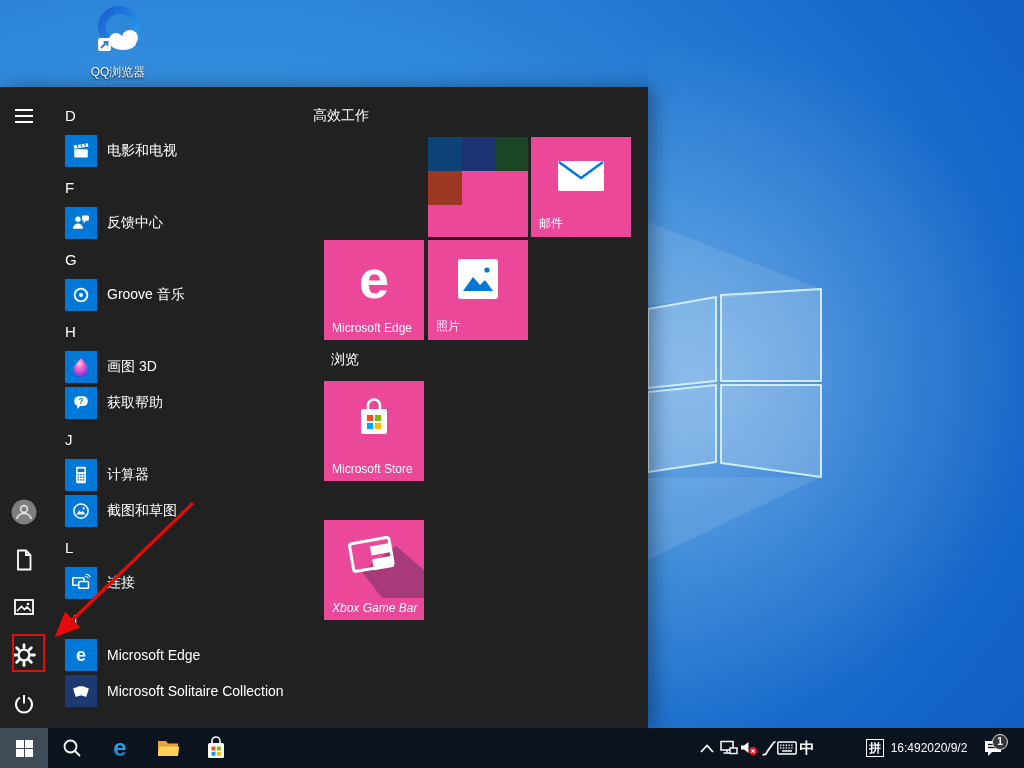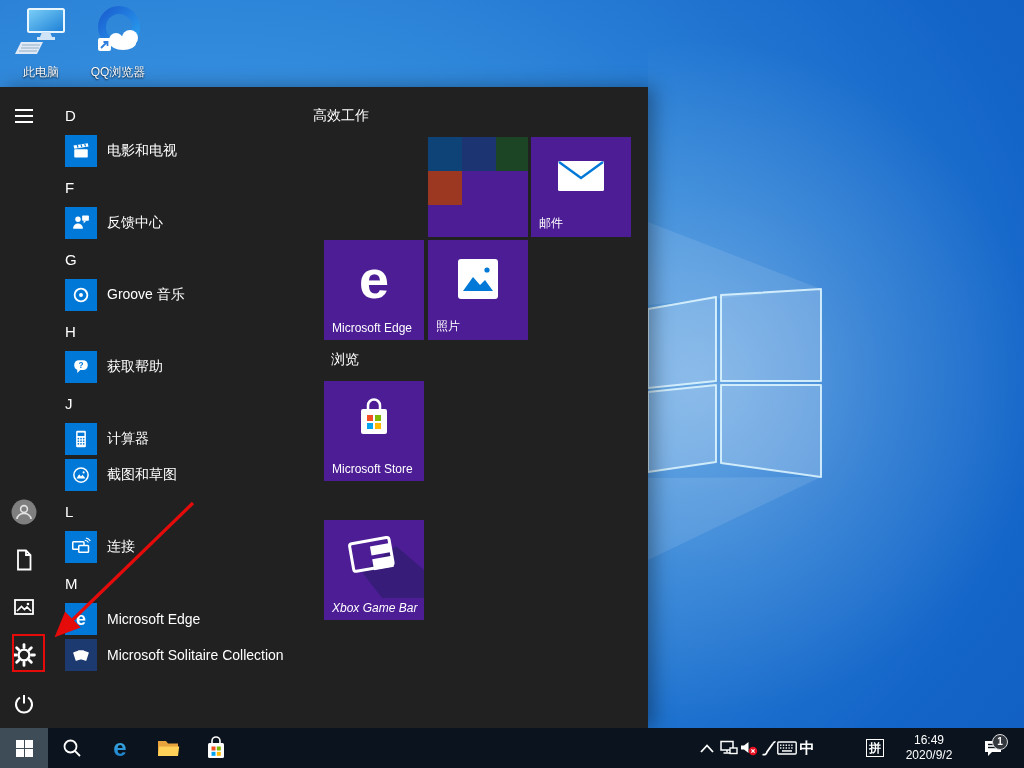--- a/index.html
+++ b/index.html
@@ -16,37 +16,37 @@
   .start-menu{position:absolute;left:0;top:87px;width:648px;height:641px;background:#212121;
     box-shadow:6px 0 18px rgba(0,0,0,.35);overflow:hidden;}
   .rail-btn{position:absolute;left:0;width:48px;height:48px;display:flex;align-items:center;justify-content:center;}
   .applist{position:absolute;left:48px;top:10px;width:272px;}
   .letter-row{height:36px;display:flex;align-items:center;padding-left:17px;color:#fff;font-size:15px;}
   .app-row{height:36px;display:flex;align-items:center;padding-left:17px;}
   .aicon{width:32px;height:32px;background:#0078d7;flex:none;display:flex;align-items:center;justify-content:center;}
   .aicon.dark{background:#1c3a70;}
   .app-label{margin-left:10px;color:#fff;font-size:14px;white-space:nowrap;}
   .sec-title{position:absolute;color:#fff;font-size:14px;}
-  .tile{position:absolute;width:100px;height:100px;background:#4c1d95;}
+  .tile{position:absolute;width:100px;height:100px;background:#ec4899;}
   .tile .tlabel{position:absolute;left:8px;bottom:5px;font-size:12px;color:#fff;white-space:nowrap;}
   .tile .ticon{position:absolute;left:0;top:0;width:100%;height:78%;display:flex;align-items:center;justify-content:center;}
   .mosaic-sq{position:absolute;width:34px;height:34px;}
   .edge-e{color:#fff;font-size:54px;font-weight:bold;line-height:1;}
   
   .annot-box{position:absolute;left:12px;top:547px;width:33px;height:38px;border:2px solid #e60b0b;}
   .annot-arrow{position:absolute;left:0;top:0;width:648px;height:641px;pointer-events:none;}
   
   .taskbar{position:absolute;left:0;top:728px;width:1024px;height:40px;background:#0b141e;}
   .tbtn{position:absolute;top:0;width:48px;height:40px;display:flex;align-items:center;justify-content:center;}
   .tbtn.start{background:#3d4c56;}
   .tray-item{position:absolute;top:0;height:40px;display:flex;align-items:center;justify-content:center;color:#fff;}
   .ime-lang{font-size:15px;font-weight:bold;}
   .ime-mode{width:18px;height:18px;border:1.5px solid #fff;display:flex;align-items:center;justify-content:center;
     font-size:12px;font-weight:bold;}
-  .clock{flex-direction:column;font-size:12px;line-height:15px;text-align:center;}
+  .clock{flex-direction:row;font-size:12px;line-height:15px;text-align:center;}
   .badge{position:absolute;right:-6px;bottom:7px;width:16px;height:16px;border-radius:50%;background:#33373e;
     border:1.5px solid #d8dadd;color:#fff;font-size:10px;font-weight:bold;display:flex;align-items:center;justify-content:center;}
 </style>
 </head>
 <body>
 
 <div class="screen">
 
   <svg class="wp-logo" viewBox="0 0 376 728">
     <defs>
@@ -60,40 +60,20 @@
     <polygon points="0,222 173,289 0,305" fill="rgba(255,255,255,0.10)"></polygon>
     <polygon points="0,478 173,477 0,560" fill="rgba(255,255,255,0.10)"></polygon>
     <g fill="rgba(255,255,255,0.22)" stroke="rgba(226,248,255,0.85)" stroke-width="2" stroke-linejoin="round">
       <polygon points="0,309 68,297 68,381 0,388"></polygon>
       <polygon points="73,295 173,289 173,381 73,381"></polygon>
       <polygon points="0,392 68,385 68,462 0,472"></polygon>
       <polygon points="73,385 173,385 173,477 73,463"></polygon>
     </g>
   </svg>
 
-  <div class="dicon" style="left:6px;top:6px;">
-    <svg width="56" height="52" viewBox="0 0 56 52">
-      <defs>
-          <linearGradient id="mg" x1="0" y1="0" x2="1" y2="1">
-        <stop offset="0" stop-color="#7cd0f7"></stop>
-            <stop offset="1" stop-color="#1c7fd6"></stop>
-          </linearGradient>
-        </defs>
-      <rect x="15" y="3" width="36" height="23" rx="1.5" fill="url(#mg)" stroke="#eaf6ff" stroke-width="2"></rect>
-      <polygon points="29,26 37,26 39,31 27,31" fill="#cfe4f7"></polygon>
-      <rect x="24" y="31" width="18" height="3" fill="#cfe4f7"></rect>
-      <polygon points="8,36 30,36 24,48 2,48" fill="#dfeaf6"></polygon>
-      <g stroke="#9fb8cf" stroke-width="1.2">
-        <line x1="9" y1="39" x2="27" y2="39"></line>
-          <line x1="8" y1="42" x2="26" y2="42"></line>
-          <line x1="6" y1="45" x2="24" y2="45"></line>
-      </g>
-    </svg>
-    <div class="dlabel">此电脑</div>
-  </div>
 
   <div class="dicon" style="left:83px;top:2px;">
     <svg width="58" height="56" viewBox="0 0 58 56">
       <defs>
           <linearGradient id="qg" x1="0" y1="0" x2="1" y2="1">
         <stop offset="0" stop-color="#1a5fd0"></stop>
             <stop offset="1" stop-color="#2aa0f0"></stop>
           </linearGradient>
         </defs>
       <circle cx="30" cy="25" r="17" fill="none" stroke="url(#qg)" stroke-width="8"></circle>
@@ -211,20 +191,36 @@
             </svg>
         </span>
         <span class="app-label">Groove 音乐</span>
       </div>
 
       <div class="letter-row">
           <span>H</span>
         </div>
       <div class="app-row">
         <span class="aicon">
+          <svg width="26" height="26" viewBox="0 0 32 32">
+            <defs>
+                <radialGradient id="pg" cx="40%" cy="30%" r="80%">
+              <stop offset="0%" stop-color="#ffd1f0"></stop>
+                  <stop offset="30%" stop-color="#ff6ec7"></stop>
+              <stop offset="65%" stop-color="#a84bdd"></stop>
+                  <stop offset="100%" stop-color="#5f2bd0"></stop>
+                </radialGradient>
+              </defs>
+            <path d="M16 5 C21 11 25 15 25 19.5 A9 8.5 0 0 1 7 19.5 C7 15 11 11 16 5 Z" fill="url(#pg)"></path>
+            </svg>
+        </span>
+        <span class="app-label">画图 3D</span>
+      </div>
+      <div class="app-row">
+        <span class="aicon">
           <svg width="24" height="24" viewBox="0 0 32 32">
             <rect x="7" y="7" width="18" height="13" rx="6" fill="#fff"></rect>
             <polygon points="11,19 11,24 16,19" fill="#fff"></polygon>
             <text x="16" y="17.5" text-anchor="middle" font-size="11" font-weight="bold" fill="#0078d7" font-family="Liberation Sans,sans-serif">?</text>
             </svg>
         </span>
         <span class="app-label">获取帮助</span>
       </div>
 
       <div class="letter-row">

